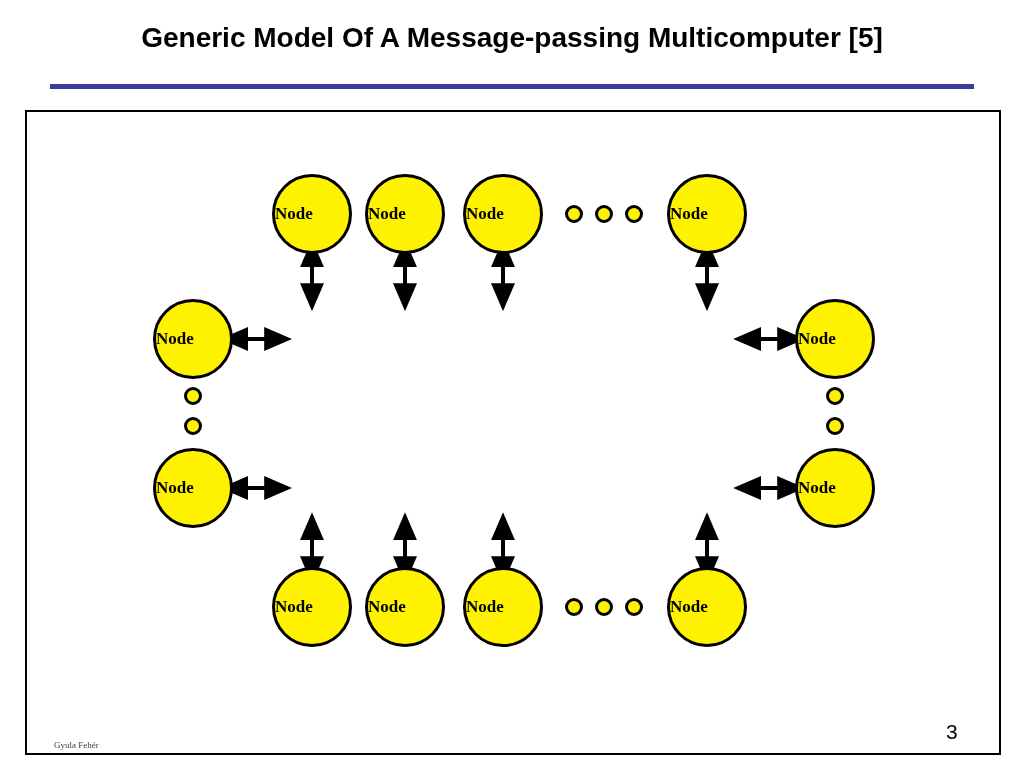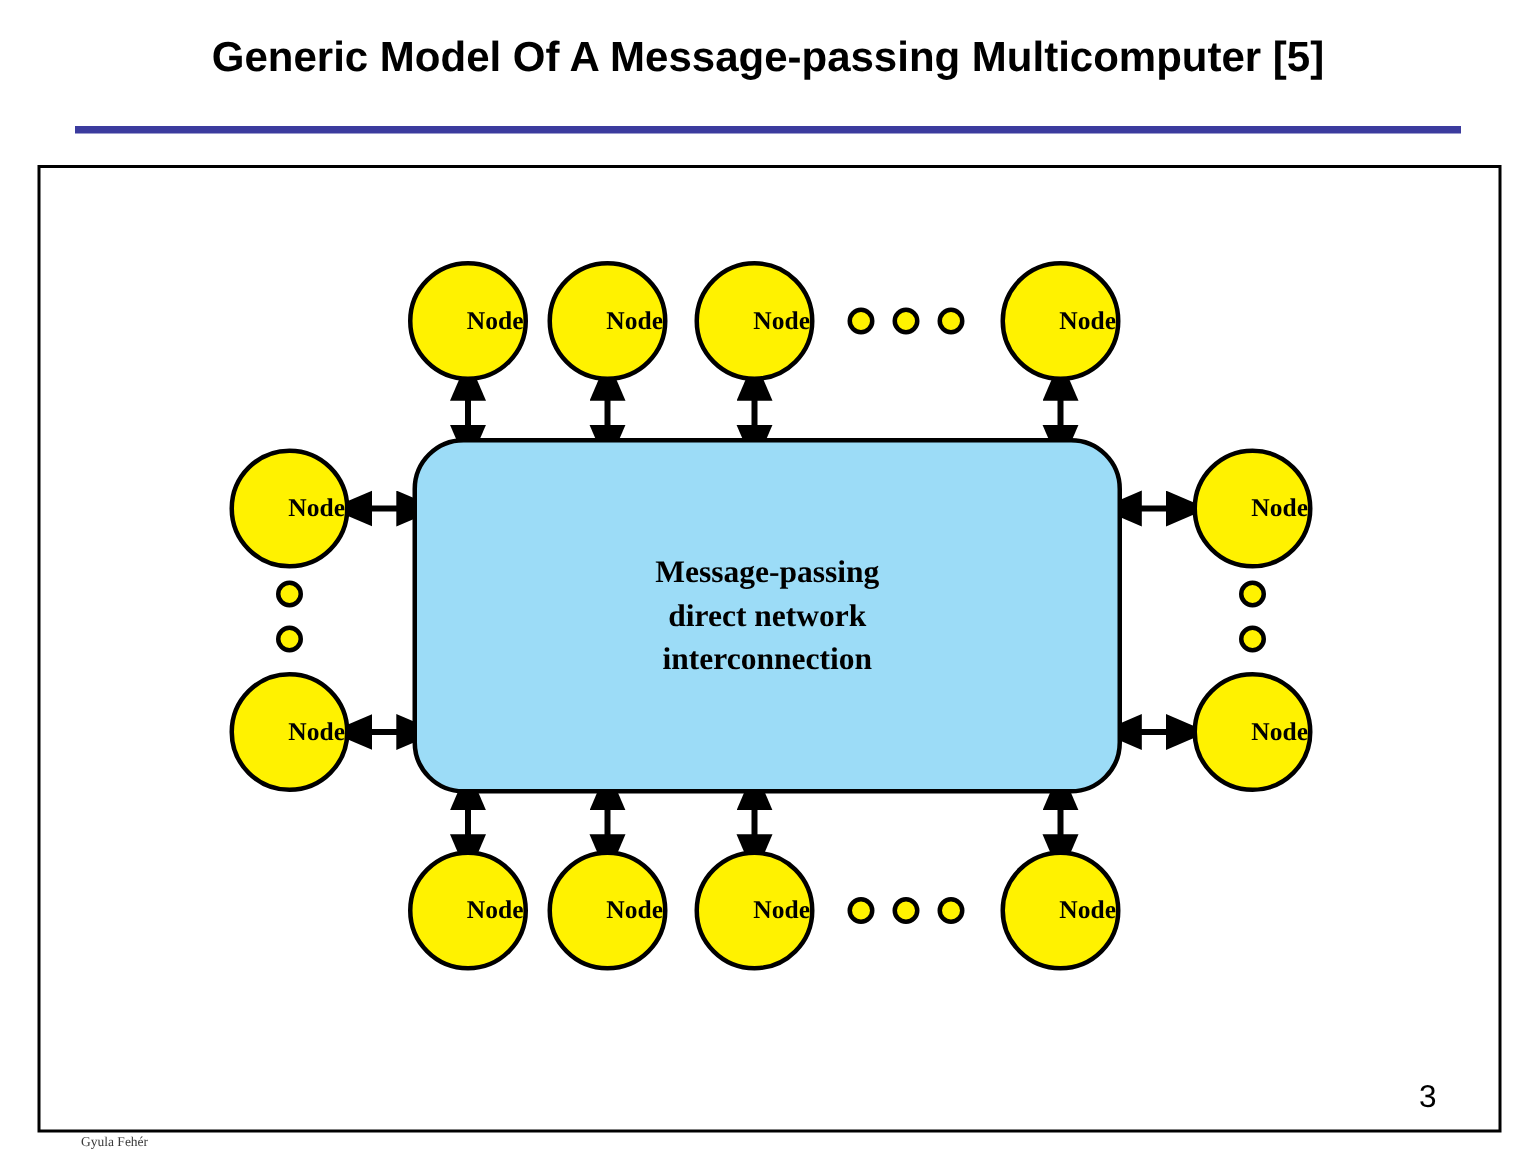--- a/index.html
+++ b/index.html
@@ -84,21 +84,21 @@
   .node {
     position: absolute;
     width: 80px;
     height: 80px;
     border-radius: 50%;
     background: #FFF200;
     border: 3px solid #000000;
     box-sizing: border-box;
     display: flex;
     align-items: center;
-    justify-content: flex-end;
+    justify-content: flex-start;
     font-family: "Liberation Serif", serif;
     font-weight: bold;
     font-size: 17px;
     color: #000000;
   }
 
   
   .dot {
     position: absolute;
     width: 18px;
@@ -145,25 +145,20 @@
       <line x1="206" y1="227" x2="250" y2="227" stroke="#000000" stroke-width="4" marker-start="url(#arrowhead-start)" marker-end="url(#arrowhead-end)"></line>
       <line x1="206" y1="376" x2="250" y2="376" stroke="#000000" stroke-width="4" marker-start="url(#arrowhead-start)" marker-end="url(#arrowhead-end)"></line>
     </g>
 
     <g>
       <line x1="719" y1="227" x2="763" y2="227" stroke="#000000" stroke-width="4" marker-start="url(#arrowhead-start)" marker-end="url(#arrowhead-end)"></line>
       <line x1="719" y1="376" x2="763" y2="376" stroke="#000000" stroke-width="4" marker-start="url(#arrowhead-start)" marker-end="url(#arrowhead-end)"></line>
     </g>
   </svg>
 
-  <div class="interconnect-box" style="left:248px; top:180px; width:473px; height:237px;">
-    <div class="interconnect-text">Message-passing
-direct network
-interconnection</div>
-  </div>
 
   <div class="node" style="left:245px; top:62px;">
     <span>Node</span>
   </div>
   <div class="node" style="left:338px; top:62px;">
     <span>Node</span>
   </div>
   <div class="node" style="left:436px; top:62px;">
     <span>Node</span>
   </div>
@@ -205,16 +200,16 @@
   <div class="node" style="left:768px; top:187px;">
     <span>Node</span>
   </div>
   <div class="node" style="left:768px; top:336px;">
     <span>Node</span>
   </div>
 
   <div class="dot" style="left:799px; top:275px;"></div>
   <div class="dot" style="left:799px; top:305px;"></div>
 
-  <div style="position:absolute; left:27px; top:644px; font-family:'Liberation Serif',serif; font-size:9px; color:#3a3a3a;">Gyula Fehér</div>
+  <div style="position:absolute; left:27px; top:628px; font-family:'Liberation Serif',serif; font-size:9px; color:#3a3a3a;">Gyula Fehér</div>
 
   <div style="position:absolute; left:919px; top:608px; font-family:'Liberation Sans',sans-serif; font-size:21px; color:#000000;">3</div>
 </div>
 
 </body></html>

